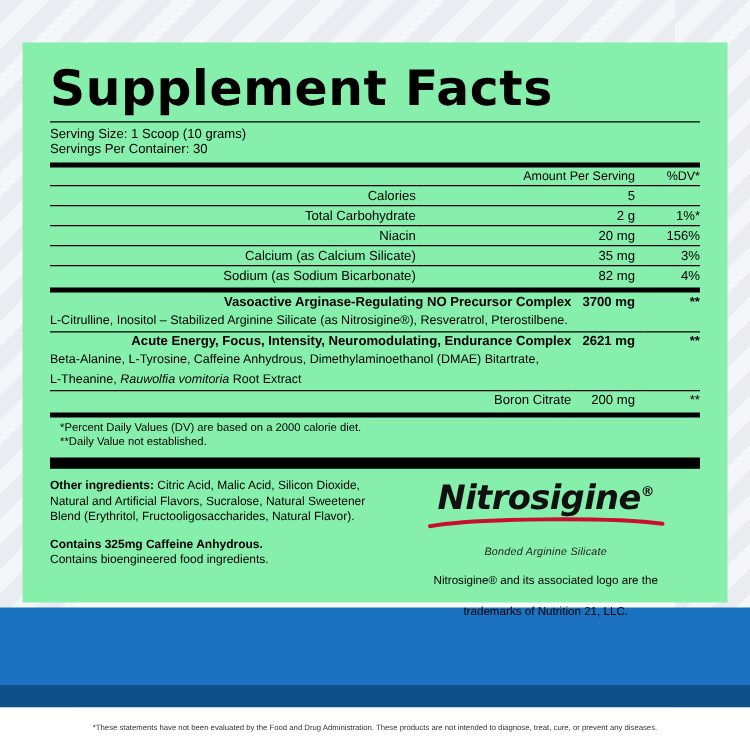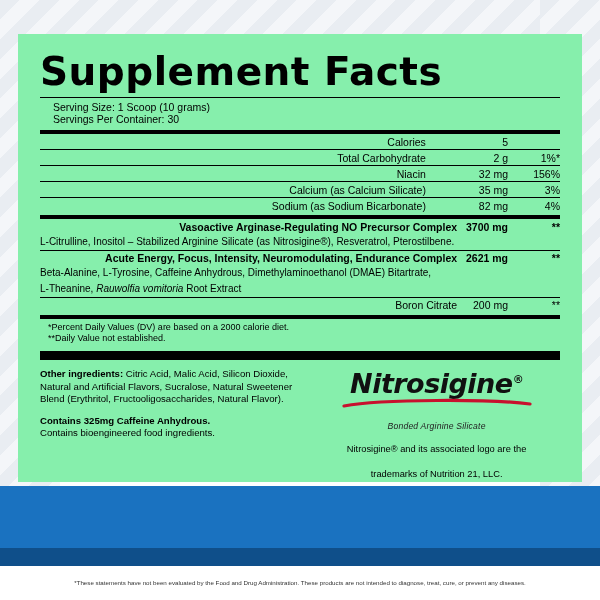--- a/index.html
+++ b/index.html
@@ -60,21 +60,21 @@
     line-height:1;
     margin:4px 0 6px 0;
     font-family:"DejaVu Sans", sans-serif;
     color:#000;
   }
   .rule-thick{height:9px;background:#000;margin:0;}
   .rule-med{height:4px;background:#000;}
   .rule-thin{height:1px;background:#000;}
 
   .serving{
-    font-size:10.5px;line-height:1.25;color:#000;margin:3px 0 2px 13px;
+    font-size:10.5px;line-height:1.25;color:#000;margin:3px 0 2px 0;
   }
 
   table.facts{
     width:100%;border-collapse:collapse;font-size:10.5px;color:#000;
   }
   table.facts td{padding:1.5px 0;vertical-align:top;}
   .col-name{text-align:right;}
   .col-amt{text-align:right;white-space:nowrap;padding-right:6px !important;}
   .col-dv{text-align:right;white-space:nowrap;width:46px;}
   .hdr td{font-size:10px;padding-bottom:1px;}
@@ -134,34 +134,39 @@
     <div class="sf-title">Supplement Facts</div>
     <div class="rule-thin"></div>
 
     <div class="serving">Serving Size: 1 Scoop (10 grams)</div>
     <div class="serving" style="margin-top:-3px">Servings Per Container: 30</div>
 
     <div class="rule-med" style="margin-top:4px"></div>
 
     <table class="facts">
       <tbody>
+          <tr class="hdr rowline">
+        <td class="col-name"></td>
+        <td class="col-amt">Amount Per Serving</td>
+        <td class="col-dv">%DV*</td>
+      </tr>
 
       <tr class="rowline">
         <td class="col-name">Calories</td>
         <td class="col-amt">5</td>
         <td class="col-dv"></td>
       </tr>
       <tr class="rowline">
         <td class="col-name">Total Carbohydrate</td>
         <td class="col-amt">2 g</td>
         <td class="col-dv">1%*</td>
       </tr>
       <tr class="rowline">
         <td class="col-name">Niacin</td>
-        <td class="col-amt">32 mg</td>
+        <td class="col-amt">20 mg</td>
         <td class="col-dv">156%</td>
       </tr>
       <tr class="rowline">
         <td class="col-name">Calcium (as Calcium Silicate)</td>
         <td class="col-amt">35 mg</td>
         <td class="col-dv">3%</td>
       </tr>
       <tr>
         <td class="col-name">Sodium (as Sodium Bicarbonate)</td>
         <td class="col-amt">82 mg</td>

